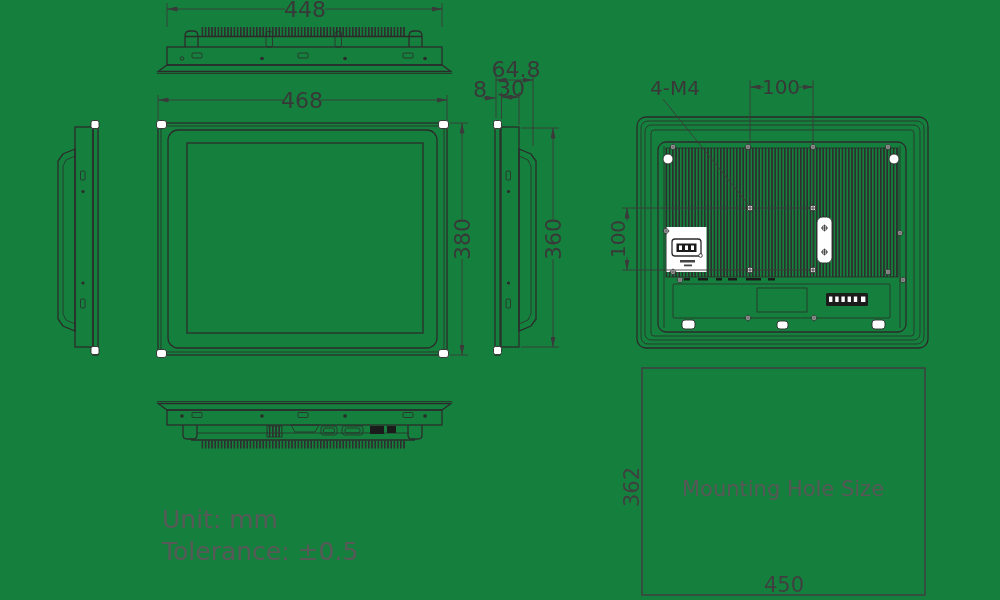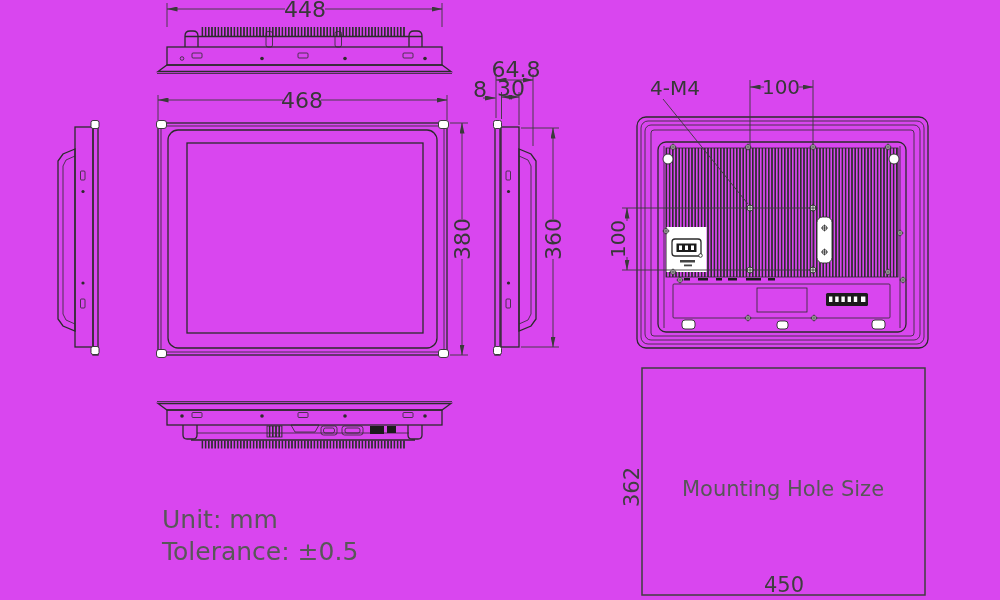--- a/index.html
+++ b/index.html
@@ -1,16 +1,16 @@
 <!DOCTYPE html>
 <html><head>
 <meta charset="utf-8">
 <style>
   html,body{margin:0;padding:0;background:#fff;}
-  #stage{position:relative;width:1000px;height:600px;background:#d946ef;overflow:hidden;
+  #stage{position:relative;width:1000px;height:600px;background:#15803d;overflow:hidden;
          font-family:"DejaVu Sans", sans-serif;}
   svg{display:block}
   .ln{fill:none;stroke:#2b2b2b;stroke-width:1.3;}
   .ln2{fill:none;stroke:#2b2b2b;stroke-width:0.8;}
   .lnW2{fill:#ffffff;stroke:#2b2b2b;stroke-width:0.9;}
   .dim{fill:none;stroke:#3a3a3a;stroke-width:0.9;}
   .dark{fill:#1b1b1b;stroke:none;}
   .dimtxt{font-size:22px;fill:#383838;}
   .dimtxt-s{font-size:20px;fill:#383838;}
   .mounttxt{font-size:21px;fill:#3f3f3f;}

